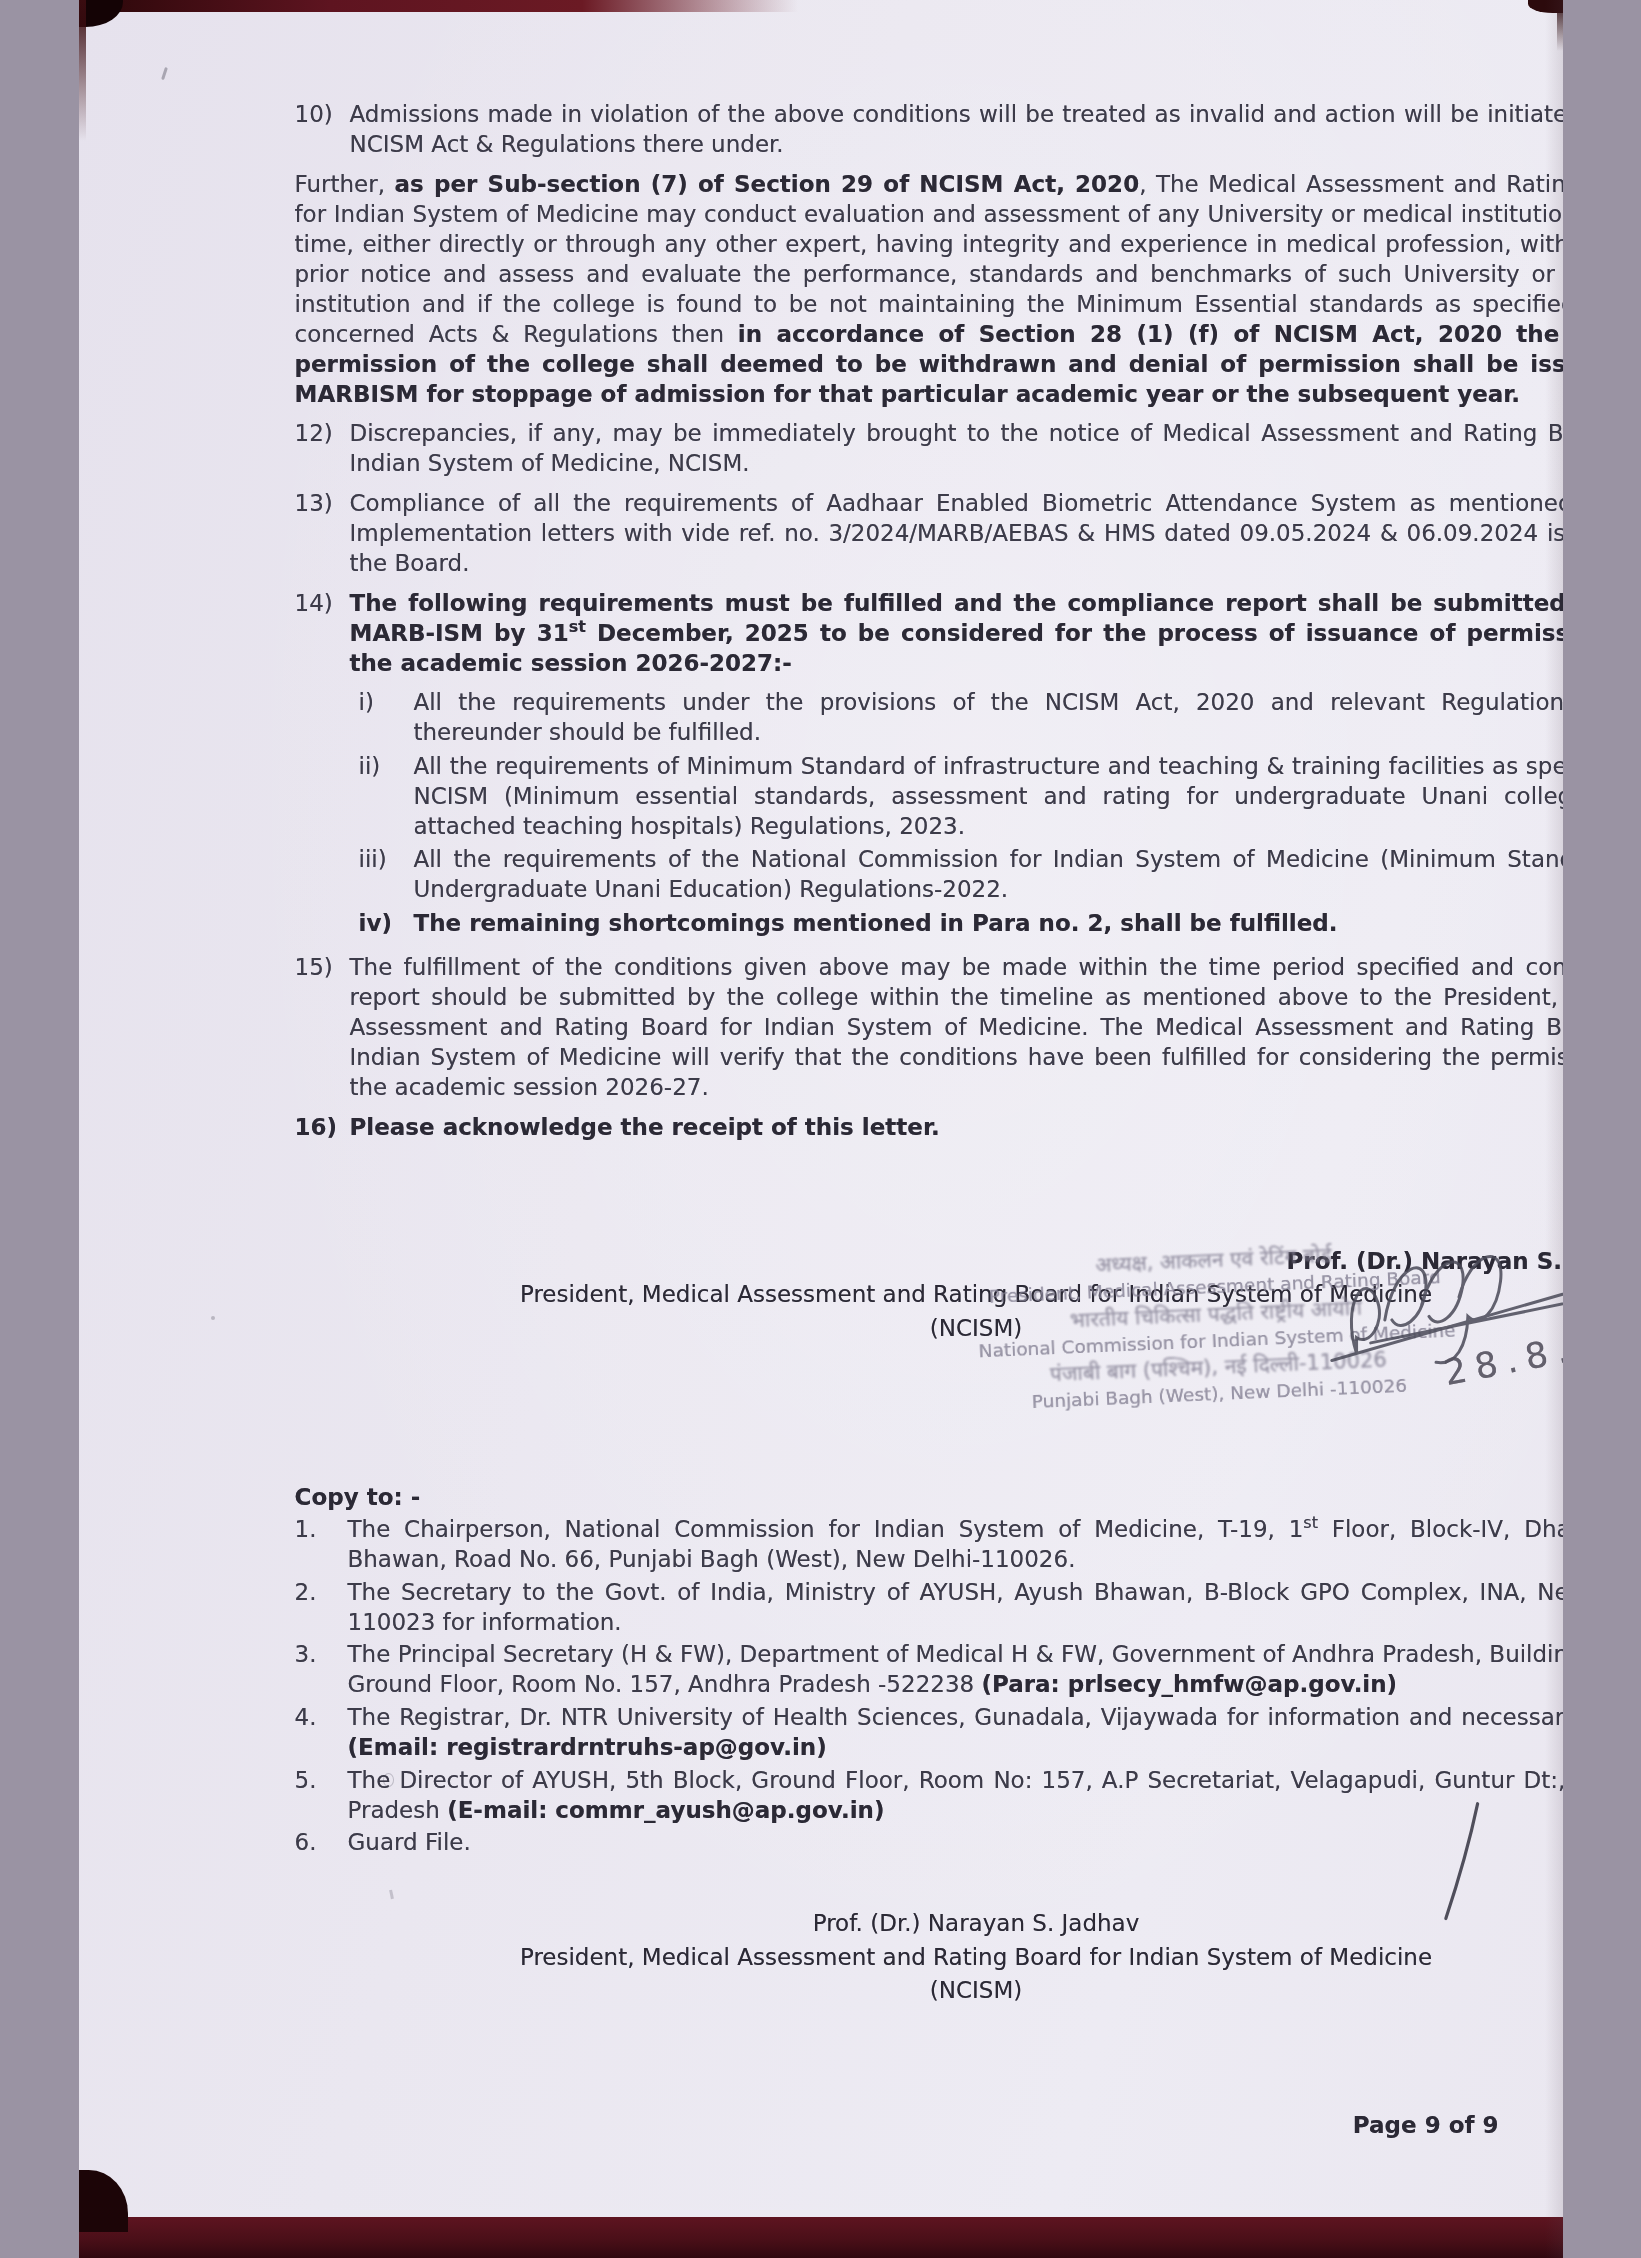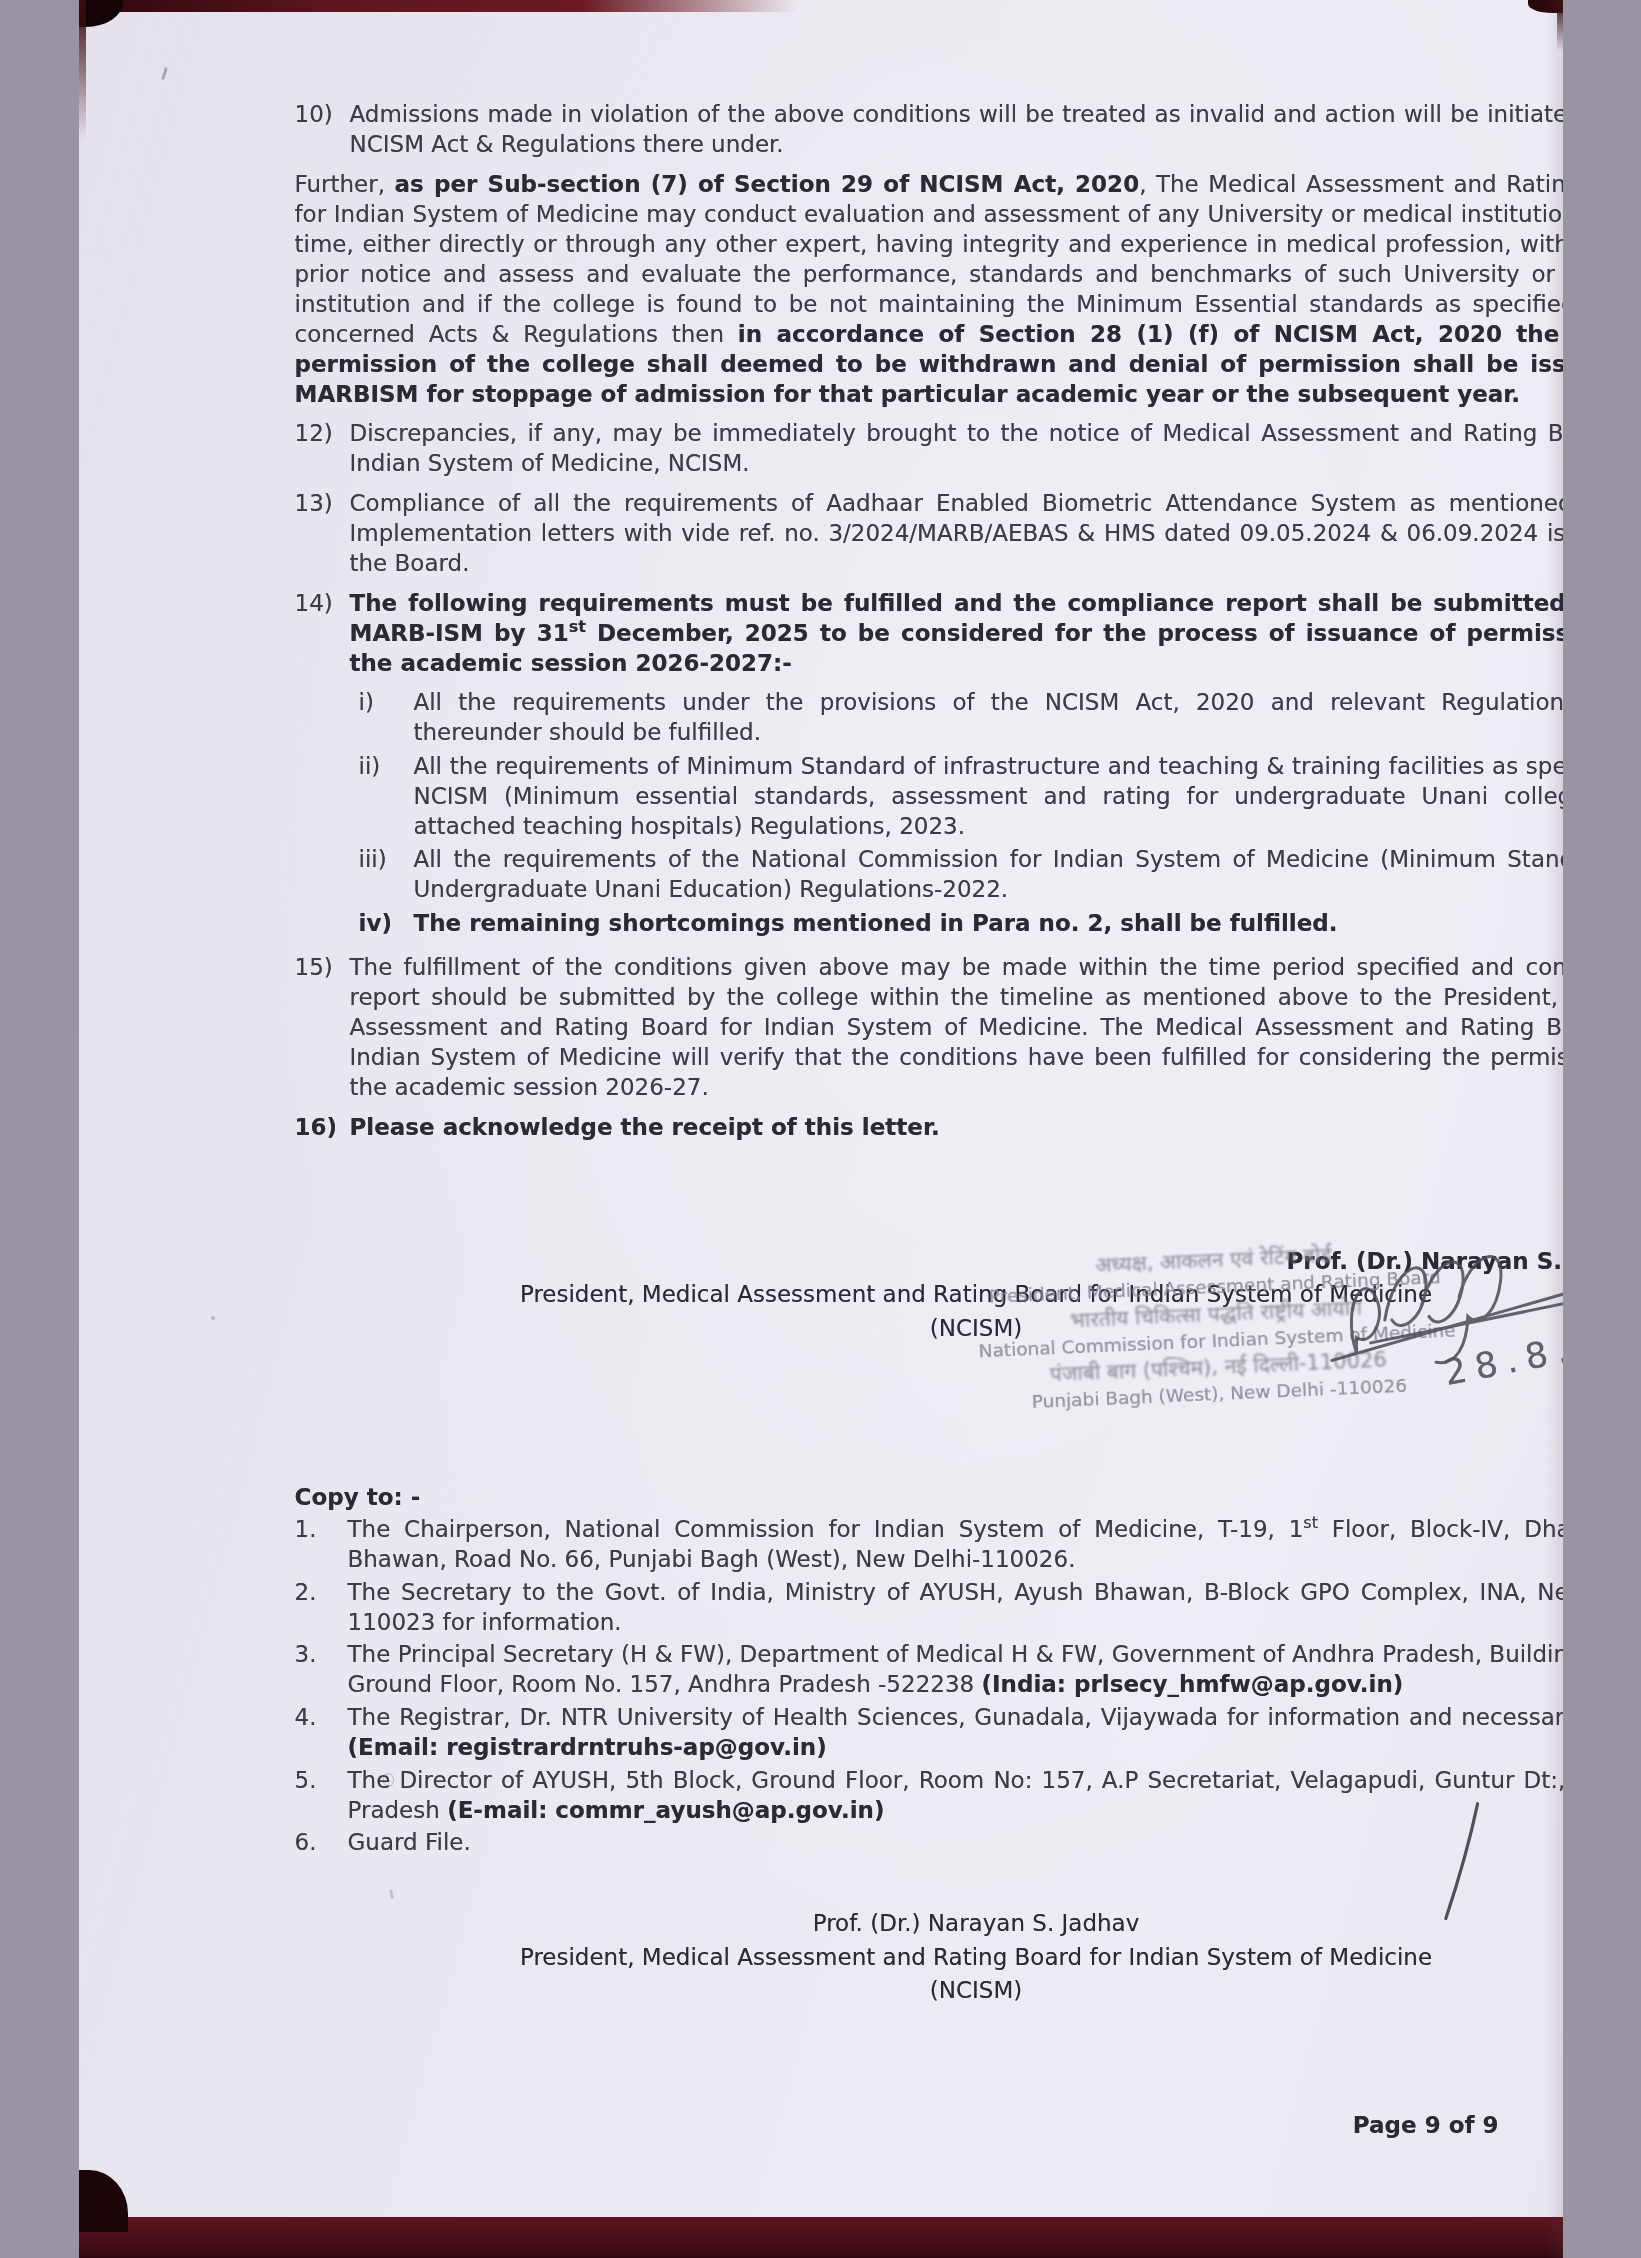--- a/index.html
+++ b/index.html
@@ -174,21 +174,21 @@
     <div class="citem">
       <span class="cnum">1.</span>
       <div class="txt"><span>The Chairperson, National Commission for Indian System of Medicine, T-19, 1</span><sup>st</sup><span> Floor, Block-IV, Dhanwantri Bhawan, Road No. 66, Punjabi Bagh (West), New Delhi-110026.</span></div>
     </div>
     <div class="citem">
       <span class="cnum">2.</span>
       <div class="txt"><span>The Secretary to the Govt. of India, Ministry of AYUSH, Ayush Bhawan, B-Block GPO Complex, INA, New Delhi 110023 for information.</span></div>
     </div>
     <div class="citem">
       <span class="cnum">3.</span>
-      <div class="txt"><span>The Principal Secretary (H &amp; FW), Department of Medical H &amp; FW, Government of Andhra Pradesh, Building No. 5, Ground Floor, Room No. 157, Andhra Pradesh -522238 </span><span class="b">(India: prlsecy_hmfw@ap.gov.in)</span></div>
+      <div class="txt"><span>The Principal Secretary (H &amp; FW), Department of Medical H &amp; FW, Government of Andhra Pradesh, Building No. 5, Ground Floor, Room No. 157, Andhra Pradesh -522238 </span><span class="b">(Para: prlsecy_hmfw@ap.gov.in)</span></div>
     </div>
     <div class="citem">
       <span class="cnum">4.</span>
       <div class="txt"><span>The Registrar, Dr. NTR University of Health Sciences, Gunadala, Vijaywada for information and necessary action </span><span class="b">(Email: registrardrntruhs-ap@gov.in)</span></div>
     </div>
     <div class="citem">
       <span class="cnum">5.</span>
       <div class="txt"><span>The Director of AYUSH, 5th Block, Ground Floor, Room No: 157, A.P Secretariat, Velagapudi, Guntur Dt:, Andhra Pradesh </span><span class="b">(E-mail: commr_ayush@ap.gov.in)</span></div>
     </div>
     <div class="citem">

